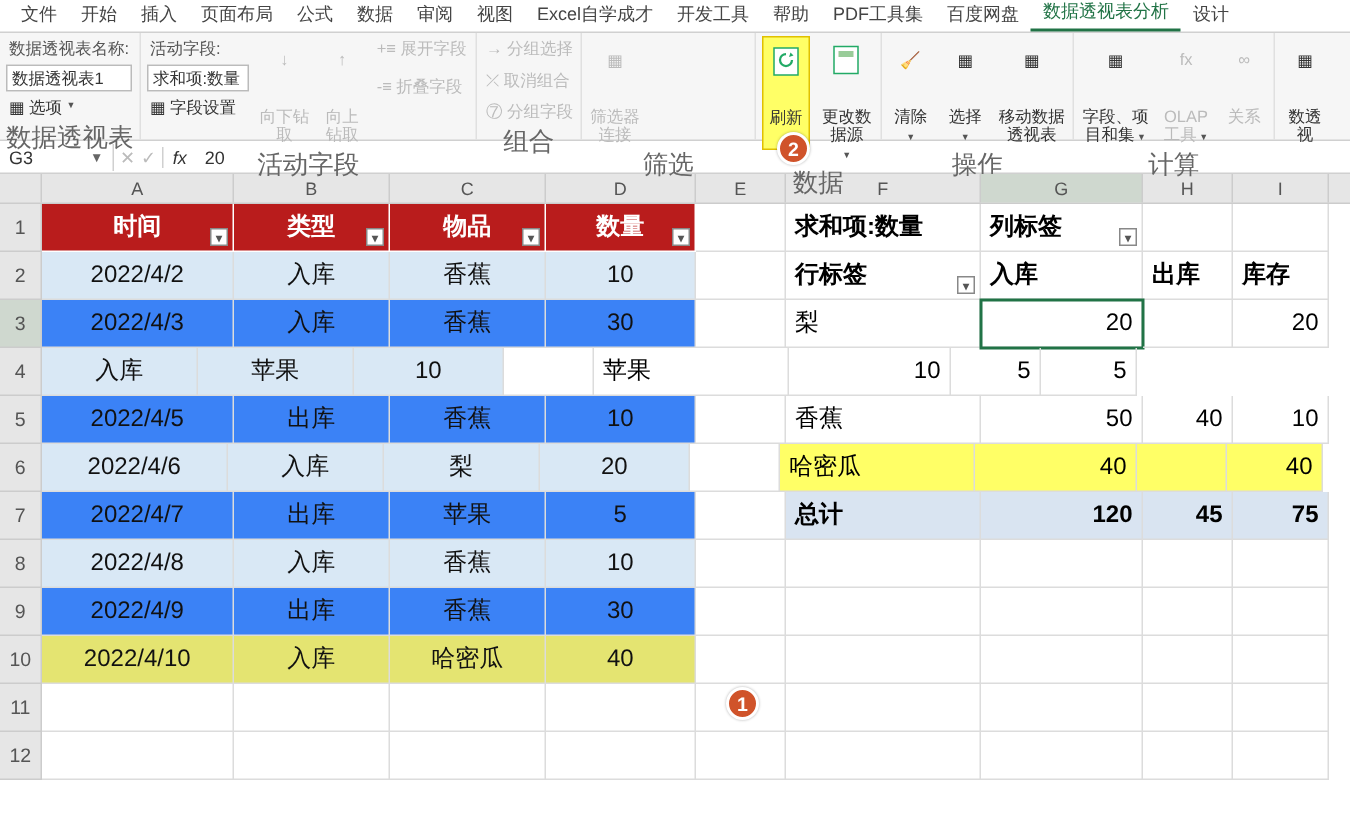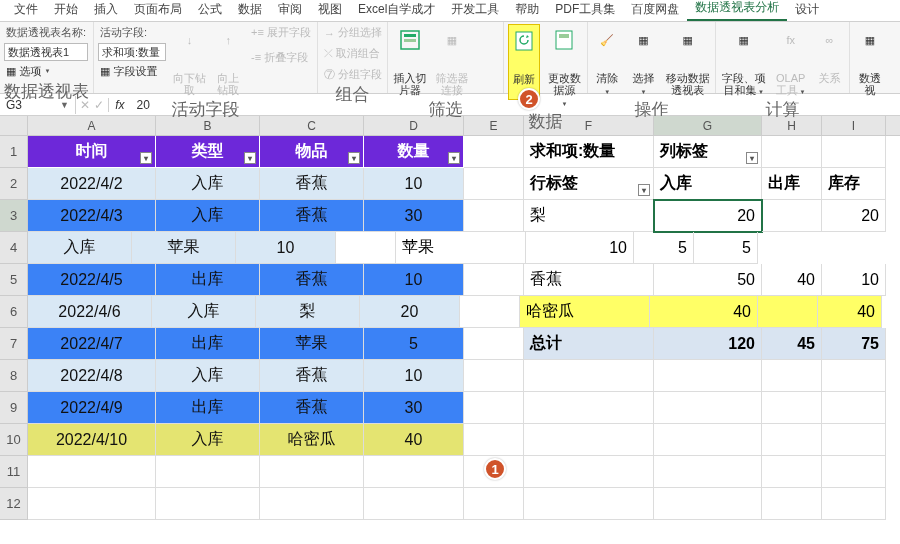--- a/index.html
+++ b/index.html
@@ -39,21 +39,21 @@
   .colheads div.sel { background: #cfd8cf; }
 
   
   .grid { position: absolute; left: 0; top: 136px; right: 0; bottom: 0; overflow: hidden; }
   .row { display: flex; height: 32px; }
   .hdr-cell { width: 28px; border-right: 1px solid #ccc; border-bottom: 1px solid #ccc; background: #e6e6e6; display:flex; align-items:center; justify-content:center; color:#555; font-size:13px; }
   .hdr-cell.sel { background: #cfd8cf; }
   .cell { border-right: 1px solid #dcdcdc; border-bottom: 1px solid #dcdcdc; display: flex; align-items: center; padding: 0 6px; font-size: 16px; position: relative; }
 
   
-  .lt-head { background: #6d28d9; color: #fff; font-weight: 600; justify-content: center; border-right:1px solid #fff !important; border-bottom:1px solid #fff !important; }
+  .lt-head { background: #b91c1c; color: #fff; font-weight: 600; justify-content: center; border-right:1px solid #fff !important; border-bottom:1px solid #fff !important; }
   .lt-alt0 { background: #d9e8f5; }
   .lt-alt1 { background: #3b82f6; }
   .lt-cell { justify-content: center; color: #111; }
   .lt-hl { background: #e4e471 !important; }
   .dd-ico { position:absolute; right:3px; bottom:3px; width:12px; height:12px; border:1px solid #888; background:#fff; display:flex; align-items:center; justify-content:center; font-size:8px; color:#555; }
 
   
   .pv { font-size: 16px; color: #000; }
   .pv-b { font-weight: 700; }
   .pv-total { background: #d9e4f1; font-weight:700; }
@@ -140,30 +140,20 @@
         <div class="small-row">→ 分组选择</div>
         <div class="small-row">⤫ 取消组合</div>
         <div class="small-row">⑦ 分组字段</div>
       </div>
     </div>
     <div class="group-label">组合</div>
   </div>
 
   <div class="group" style="width:116px">
     <div class="group-body">
-      <div class="btn-big" style="width:36px">
-        <div class="icon-box">
-            <svg width="22" height="22">
-              <rect x="2" y="2" width="18" height="18" fill="none" stroke="#2a6" stroke-width="1.5"></rect>
-              <rect x="5" y="5" width="12" height="3" fill="#2a6"></rect>
-              <rect x="5" y="10" width="12" height="3" fill="#9c9"></rect>
-            </svg>
-          </div>
-        <div class="lbl">插入切片器</div>
-      </div>
       <div class="btn-big btn-dim" style="width:36px">
         <div class="icon-box">▦</div>
         <div class="lbl">筛选器连接</div>
       </div>
     </div>
     <div class="group-label">筛选</div>
   </div>
 
   <div class="group" style="width:84px">
     <div class="group-body">

